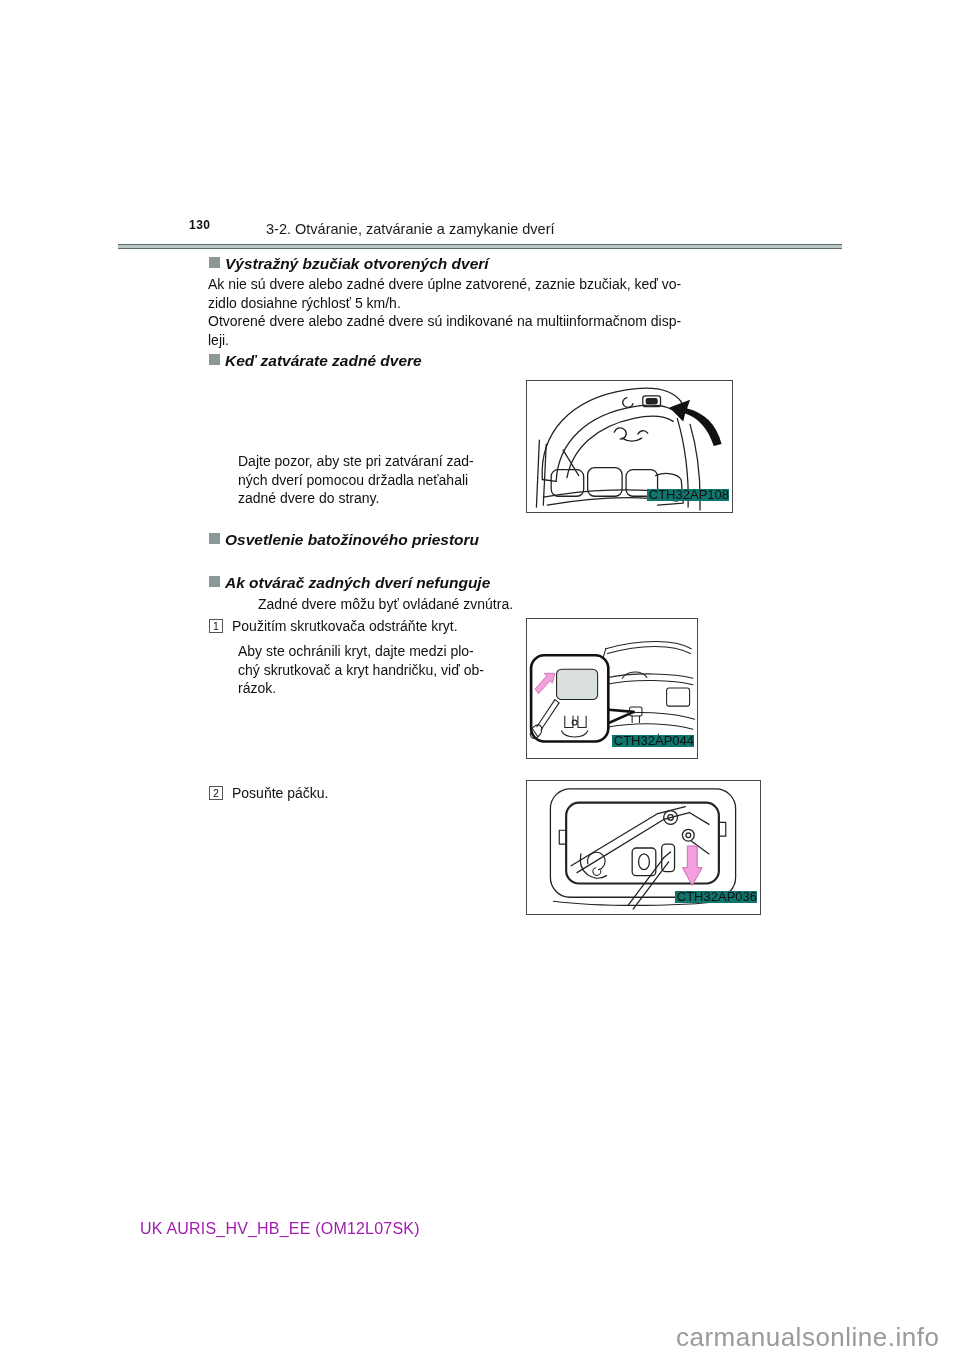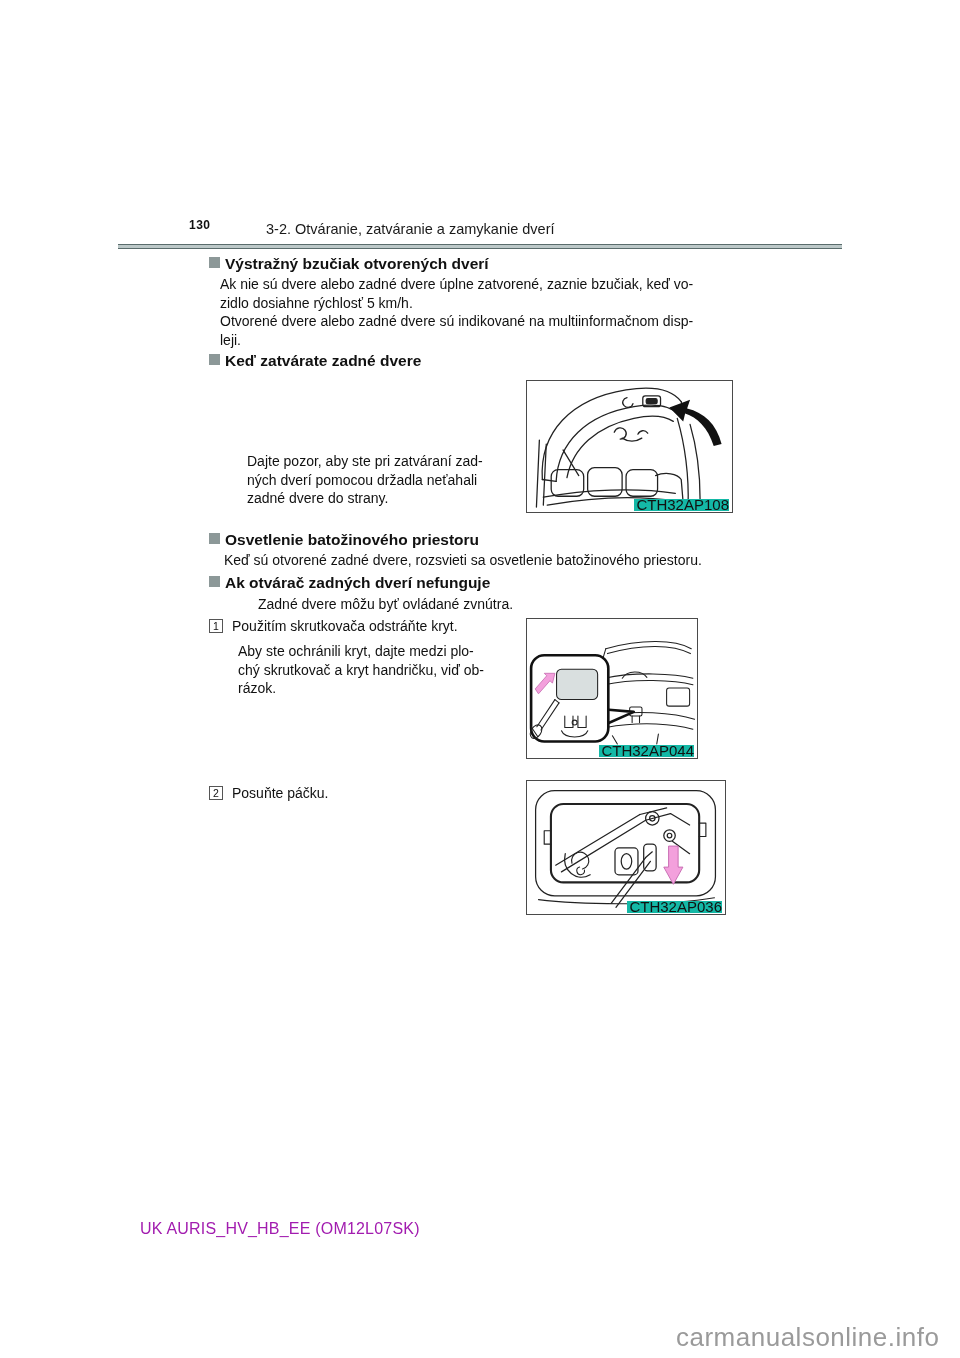--- a/index.html
+++ b/index.html
@@ -7,35 +7,35 @@
     position:relative;width:960px;height:1358px;background:#fff;overflow:hidden;
     font-family:"Liberation Sans","DejaVu Sans",sans-serif;color:#111;
   }
   .abs{position:absolute;}
   .pagenum{font-size:12px;font-weight:bold;letter-spacing:.5px;}
   .headertitle{font-size:14.5px;color:#1a1a1a;}
   .rule{
     height:5px;
     background:linear-gradient(to bottom,var(--rule_dark) 0 28%,var(--rule_light) 28% 72%,var(--rule_dark) 72% 100%);
   }
-  .sechead{display:flex;align-items:flex-start;gap:5px;font-size:15.5px;font-weight:bold;line-height:19px;white-space:nowrap;}
+  .sechead{display:flex;align-items:flex-start;gap:5px;font-size:15.5px;font-weight:bold;line-height:19px;white-space:nowrap;font-style:italic;}
   .bullet{width:11px;height:11px;background:var(--bullet);flex:0 0 auto;margin-top:3px;}
   .txt{font-size:14px;line-height:18.5px;white-space:pre;}
   .step{display:flex;align-items:flex-start;gap:9px;}
   .stepbox{
     width:14px;height:14px;border:1px solid #555;box-sizing:border-box;
     font-size:10.5px;line-height:12px;text-align:center;margin-top:1px;flex:0 0 auto;
   }
   .steptext{font-size:14px;line-height:17px;white-space:nowrap;}
   .figure{
     position:absolute;background:#fff;border:1px solid #4a4a4a;box-sizing:border-box;
   }
   .figure svg{display:block;width:100%;height:100%;}
   .figlabel{
-    position:absolute;right:3px;bottom:1px;font-size:15px;color:#111;background:#14b8a6;
+    position:absolute;right:3px;bottom:11px;font-size:13px;color:#111;background:#0f766e;
     line-height:12px;padding-left:2px;
   }
   .footer{font-size:16px;color:#a21caf;letter-spacing:.2px;white-space:nowrap;}
   .watermark{font-size:26px;color:var(--watermark_gray);letter-spacing:.5px;white-space:nowrap;}
   .art{stroke:#222;fill:none;stroke-width:1.3;stroke-linecap:round;stroke-linejoin:round;}
   .art-thick{stroke:#111;fill:#fff;stroke-width:3.2;stroke-linejoin:round;}
   .pink-arrow{fill:var(--arrow_pink);stroke:#c76cb2;stroke-width:1;}
   .black-arrow{fill:#111;stroke:none;}
   .cover-fill{fill:#d9dfdf;}
 </style>
@@ -45,30 +45,30 @@
 <div class="page">
 
   <div class="abs pagenum" style="left:189px;top:218px;">130</div>
   <div class="abs headertitle" style="left:266px;top:221px;">3-2. Otváranie, zatváranie a zamykanie dverí</div>
   <div class="abs rule" style="left:118px;top:244px;width:724px;"></div>
 
   <div class="abs sechead" style="left:209px;top:254px;">
     <span class="bullet"></span>
     <span>Výstražný bzučiak otvorených dverí</span>
   </div>
-  <div class="abs txt" style="left:220px;top:275px;">Ak nie sú dvere alebo zadné dvere úplne zatvorené, zaznie bzučiak, keď vo-
+  <div class="abs txt" style="left:208px;top:275px;">Ak nie sú dvere alebo zadné dvere úplne zatvorené, zaznie bzučiak, keď vo-
 zidlo dosiahne rýchlosť 5 km/h.
 Otvorené dvere alebo zadné dvere sú indikované na multiinformačnom disp-
 leji.</div>
 
   <div class="abs sechead" style="left:209px;top:351px;">
     <span class="bullet"></span>
     <span>Keď zatvárate zadné dvere</span>
   </div>
-  <div class="abs txt" style="left:238px;top:452px;margin-left:9px;">Dajte pozor, aby ste pri zatváraní zad-
+  <div class="abs txt" style="left:238px;top:452px;">Dajte pozor, aby ste pri zatváraní zad-
 ných dverí pomocou držadla neťahali
 zadné dvere do strany.</div>
 
   <div class="figure" style="left:526px;top:380px;width:207px;height:133px;">
     <svg viewBox="0 0 207 133">
       <g class="art">
         <path d="M15,100 C12,52 44,18 100,9 C128,4.5 147,9 156,21"></path>
         <path d="M29,102 C31,62 60,34 108,26 C131,22.5 146,26 153,34"></path>
         <path d="M156,21 C158,26 157,31 153,34"></path>
         <path d="M15,100 L29,102"></path>
@@ -93,21 +93,20 @@
       </g>
       <path class="black-arrow" d="M197,64 C192,44 179,32 162,28 L165,19 L144,27 L158,41 L160,33 C172,37 183,47 189,66 Z"></path>
     </svg>
     <span class="figlabel">CTH32AP108</span>
   </div>
 
   <div class="abs sechead" style="left:209px;top:530px;">
     <span class="bullet"></span>
     <span>Osvetlenie batožinového priestoru</span>
   </div>
-  <div class="abs txt" style="left:224px;top:551px;">Keď sú otvorené zadné dvere, rozsvieti sa osvetlenie batožinového priestoru.</div>
 
   <div class="abs sechead" style="left:209px;top:573px;">
     <span class="bullet"></span>
     <span>Ak otvárač zadných dverí nefunguje</span>
   </div>
   <div class="abs txt" style="left:224px;top:595px;margin-left:34px;">Zadné dvere môžu byť ovládané zvnútra.</div>
 
   <div class="abs step" style="left:209px;top:618px;">
     <span class="stepbox">1</span>
     <span class="steptext">Použitím skrutkovača odstráňte kryt.</span>
@@ -148,21 +147,21 @@
       <path class="pink-arrow" d="M10,71 L24,55 L21,52 L34,52 L31,64 L28,61 L14,77 Z"></path>
     </svg>
     <span class="figlabel">CTH32AP044</span>
   </div>
 
   <div class="abs step" style="left:209px;top:785px;">
     <span class="stepbox">2</span>
     <span class="steptext">Posuňte páčku.</span>
   </div>
 
-  <div class="figure" style="left:526px;top:780px;width:200px;height:135px;">
+  <div class="figure" style="left:526px;top:780px;width:235px;height:135px;">
     <svg viewBox="0 0 207 135">
       <g class="art" stroke-width="1.4">
         <rect x="9" y="8" width="188" height="110" rx="20"></rect>
         <path d="M12,122 C60,128 150,128 196,120" stroke-width="1.1"></path>
         <rect x="25" y="22" width="155" height="82" rx="13" stroke-width="2.2"></rect>
         <path d="M25,50 h-7 v14 h7" stroke-width="1.2"></path>
         <path d="M180,42 h7 v14 h-7" stroke-width="1.2"></path>
         <path d="M30,86 L118,33 M36,93 L124,39"></path>
         <path d="M118,33 L146,26 M124,39 L150,32"></path>
         <circle cx="131" cy="37" r="7"></circle>

